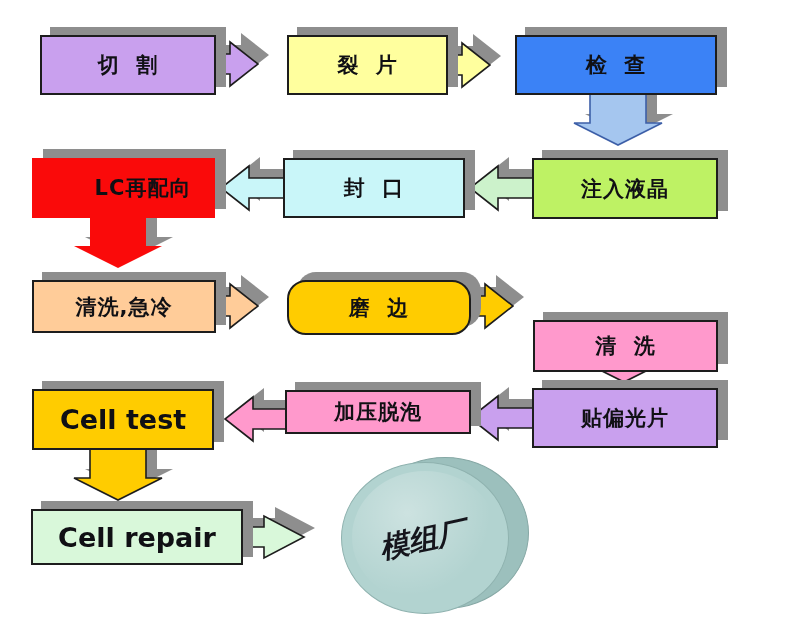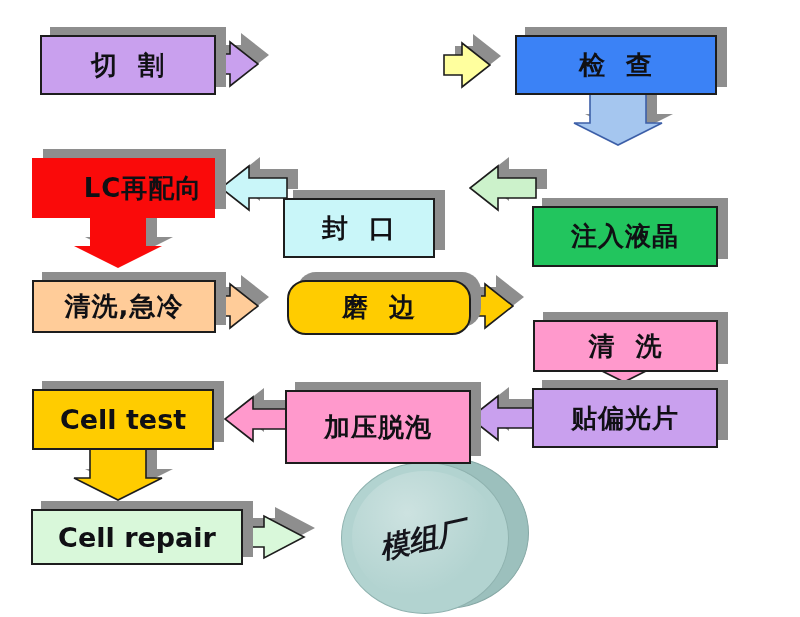--- a/index.html
+++ b/index.html
@@ -5,34 +5,34 @@
   html,body{margin:0;padding:0;background:#ffffff;}
   .canvas{
     position:relative;width:800px;height:617px;background:#ffffff;overflow:hidden;
     font-family:"DejaVu Sans","Liberation Sans",sans-serif;
   }
   .node{
     position:absolute;box-sizing:border-box;z-index:2;
     display:flex;align-items:center;justify-content:center;
     border:2px solid #1d1d1d;
     box-shadow:10px -8px 0 #8e8e8e;
-    font-weight:bold;font-size:26px;color:#101014;
+    font-weight:bold;font-size:21px;color:#101014;
     white-space:pre;letter-spacing:1px;
   }
   .n-cut{left:40px;top:35px;width:176px;height:60px;}
   .n-split{left:287px;top:35px;width:161px;height:60px;}
   .n-inspect{left:515px;top:35px;width:202px;height:60px;}
   .n-inject{left:532px;top:158px;width:186px;height:61px;}
-  .n-seal{left:283px;top:158px;width:152px;height:60px;margin-top:40px;}
+  .n-seal{left:283px;top:158px;width:182px;height:60px;}
   .n-lc{left:32px;top:158px;width:183px;height:60px;border:none;box-shadow:11px -9px 0 #8e8e8e;padding-left:39px;}
   .n-cleanq{left:32px;top:280px;width:184px;height:53px;}
   .n-grind{left:287px;top:280px;width:184px;height:55px;}
   .n-clean{left:533px;top:280px;width:185px;height:52px;margin-top:40px;}
   .n-polar{left:532px;top:388px;width:186px;height:60px;}
-  .n-defoam{left:285px;top:390px;width:186px;height:74px;}
+  .n-defoam{left:285px;top:390px;width:186px;height:44px;}
   .n-celltest{left:32px;top:389px;width:182px;height:61px;font-size:27px;letter-spacing:0;}
   .n-cellrepair{left:31px;top:509px;width:212px;height:56px;font-size:27px;letter-spacing:0;}
   .arrow{position:absolute;z-index:1;overflow:visible;}
   
   .disc{position:absolute;left:335px;top:455px;width:205px;height:162px;z-index:1;}
   .disc-side{
     position:absolute;left:26px;top:2px;width:166px;height:150px;border-radius:50%;
     background:#9cc0bd;border:1px solid #86a8a5;
   }
   .disc-front{
@@ -48,22 +48,23 @@
     font-size:29px;font-style:italic;font-weight:600;color:#15151c;
     transform:rotate(-12deg);white-space:pre;z-index:3;
   }
 </style>
 </head>
 <body>
 
 <div class="canvas">
 
   <div class="node n-cut" style="background: rgb(201, 160, 238);">切  割</div>
+  <div class="node n-split" style="background: rgb(255, 255, 158);">裂  片</div>
   <div class="node n-inspect" style="background: #3b82f6;">检  查</div>
-  <div class="node n-inject" style="background: #22c55e; margin-top: 48px;">注入液晶</div>
+  <div class="node n-inject" style="background: #bef264;">注入液晶</div>
   <div class="node n-seal" style="background: rgb(201, 246, 249);">封  口</div>
   <div class="node n-lc" style="background: rgb(250, 10, 10);">LC再配向</div>
   <div class="node n-cleanq" style="background: rgb(255, 204, 153);">清洗,急冷</div>
   <div class="node n-grind" style="background: rgb(255, 204, 0); border-radius: 19px;">磨  边</div>
   <div class="node n-clean" style="background: rgb(255, 153, 204);">清  洗</div>
   <div class="node n-polar" style="background: rgb(201, 160, 238);">贴偏光片</div>
   <div class="node n-defoam" style="background: rgb(255, 153, 204);">加压脱泡</div>
   <div class="node n-celltest" style="background: rgb(255, 204, 0);">Cell test</div>
   <div class="node n-cellrepair" style="background: rgb(217, 248, 218);">Cell repair</div>
 

